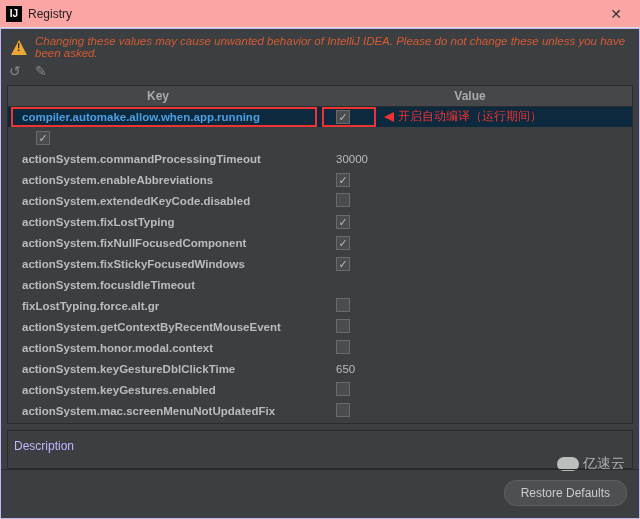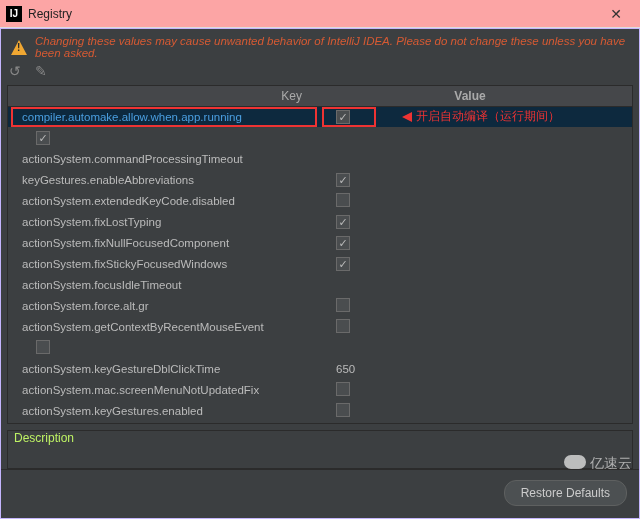--- a/index.html
+++ b/index.html
@@ -88,37 +88,37 @@
     margin: 2px 6px 0 6px;
     flex: 0 0 auto;
   }
   .table-head {
     display: flex;
     background: #45474a;
     color: #aaa;
     font-size: 12px;
     border-bottom: 1px solid #2b2b2b;
   }
-  .col-key { width: 300px; padding: 3px 6px; text-align: right; }
+  .col-key { width: 300px; padding: 3px 6px; text-align: center; font-weight: bold; }
   .col-val { flex: 1; padding: 3px 6px; text-align: center; position: relative; font-weight: bold; }
   .rows {
     height: 316px;
     overflow-y: auto;
     background: #3c3f41;
     position: relative;
   }
   .row {
     display: flex;
     align-items: center;
     height: 21px;
     border-bottom: 1px solid #3c3f41;
     color: #bbb;
     font-size: 11.5px;
   }
-  .row .k { width: 300px; padding: 0 0 0 14px; white-space: nowrap; overflow: hidden; }
+  .row .k { width: 300px; padding: 0 0 0 14px; white-space: nowrap; overflow: hidden; font-weight: bold; }
   .row .v { flex: 1; padding: 0 0 0 28px; position: relative; }
   .chk {
     width: 14px; height: 14px;
     border: 1px solid #6a6a6a;
     background: #4a4d4f;
     display: inline-flex;
     align-items: center;
     justify-content: center;
     color: #bbb;
     font-size: 11px;
@@ -127,43 +127,43 @@
   .row.selected .k { color: #4b9fe1; }
   .highlight-box {
     position: absolute;
     border: 2px solid #e33;
     pointer-events: none;
   }
   .hb1 { left: 3px; top: 0px; width: 306px; height: 20px; }
   .hb2 { left: 314px; top: 0px; width: 54px; height: 20px; }
   .arrow-note {
     position: absolute;
-    left: 394px; top: 1px;
+    left: 376px; top: 1px;
     color: #e33;
     font-size: 12px;
     display: flex;
     align-items: center;
     gap: 4px;
   }
   .arrow-note::before {
     content: "";
     width: 0; height: 0;
     border-top: 5px solid transparent;
     border-bottom: 5px solid transparent;
     border-right: 10px solid #e33;
   }
   .rows::-webkit-scrollbar { width: 10px; background: #3c3f41; }
   .rows::-webkit-scrollbar-thumb { background: #565656; border-radius: 2px; }
   .desc-section {
     margin: 6px 6px 0 6px;
     border: 1px solid #2b2b2b;
     height: 52px;
-    color: #bef264;
-    font-size: 12px;
-    padding: 0 6px;
+    color: #c4b5fd;
+    font-size: 12px;
+    padding: 8px 6px;
     background: #3c3f41;
   }
   .footer {
     margin-top: auto;
     padding: 10px 12px 12px 0;
     display: flex;
     justify-content: flex-end;
     gap: 10px;
     border-top: 1px solid #2b2b2b;
     position: relative;
@@ -172,25 +172,25 @@
     background: #4c5052;
     color: #ccc;
     border: 1px solid #5e6060;
     padding: 5px 16px;
     font-size: 12px;
     border-radius: 12px;
     cursor: pointer;
   }
   .watermark {
     position: absolute;
-    right: 8px; bottom: 46px;
+    right: 15px; bottom: 46px;
     color: #ccc;
     font-size: 14px;
     display: flex;
-    align-items: flex-start;
+    align-items: center;
     gap: 4px;
     opacity: 0.8;
   }
   .watermark .cloud {
     width: 22px; height: 14px;
     border-radius: 10px;
     background: #ddd;
     position: relative;
   }
 </style>
@@ -228,23 +228,24 @@
       </div>
     <div class="row selected">
           <div class="k">compiler.automake.allow.when.app.running</div>
           <div class="v"><span class="chk">✓</span></div>
         </div>
         <div class="row">
           <div class="v"><span class="chk">✓</span></div>
         </div>
         <div class="row">
           <div class="k">actionSystem.commandProcessingTimeout</div>
-        </div>
-        <div class="row">
-          <div class="k">keyGestures.enableAbbreviations</div>
+          <div class="v">30000</div>
+        </div>
+        <div class="row">
+          <div class="k">actionSystem.enableAbbreviations</div>
           <div class="v"><span class="chk">✓</span></div>
         </div>
         <div class="row">
           <div class="k">actionSystem.extendedKeyCode.disabled</div>
           <div class="v"><span class="chk"></span></div>
         </div>
         <div class="row">
           <div class="k">actionSystem.fixLostTyping</div>
           <div class="v"><span class="chk">✓</span></div>
         </div>
@@ -253,40 +254,41 @@
           <div class="v"><span class="chk">✓</span></div>
         </div>
         <div class="row">
           <div class="k">actionSystem.fixStickyFocusedWindows</div>
           <div class="v"><span class="chk">✓</span></div>
         </div>
         <div class="row">
           <div class="k">actionSystem.focusIdleTimeout</div>
         </div>
         <div class="row">
-          <div class="k">actionSystem.force.alt.gr</div>
+          <div class="k">fixLostTyping.force.alt.gr</div>
           <div class="v"><span class="chk"></span></div>
         </div>
         <div class="row">
           <div class="k">actionSystem.getContextByRecentMouseEvent</div>
           <div class="v"><span class="chk"></span></div>
         </div>
         <div class="row">
+          <div class="k">actionSystem.honor.modal.context</div>
           <div class="v"><span class="chk"></span></div>
         </div>
         <div class="row">
           <div class="k">actionSystem.keyGestureDblClickTime</div>
           <div class="v">650</div>
         </div>
         <div class="row">
+          <div class="k">actionSystem.keyGestures.enabled</div>
+          <div class="v"><span class="chk"></span></div>
+        </div>
+        <div class="row">
           <div class="k">actionSystem.mac.screenMenuNotUpdatedFix</div>
-          <div class="v"><span class="chk"></span></div>
-        </div>
-        <div class="row">
-          <div class="k">actionSystem.keyGestures.enabled</div>
           <div class="v"><span class="chk"></span></div>
         </div>
         <div class="row"></div>
       </div>
   </div>
 
   <div class="desc-section">
     <span>Description</span>
   </div>
 

